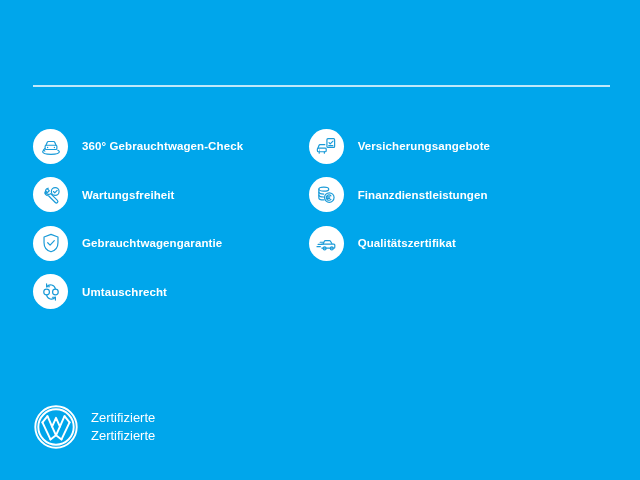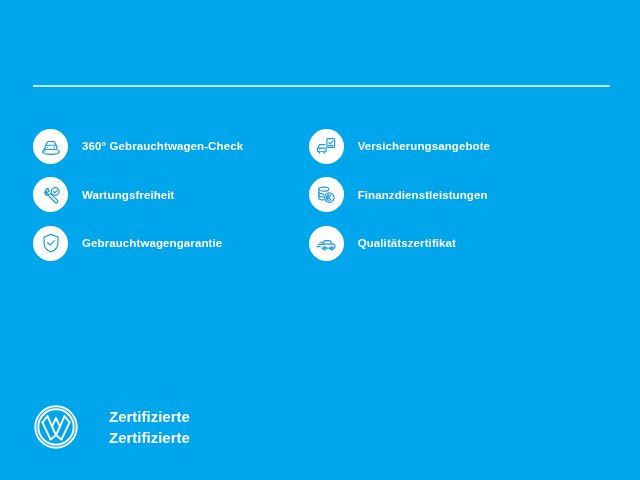--- a/index.html
+++ b/index.html
@@ -105,23 +105,23 @@
     align-items: center;
   }
 
   .vw-logo {
     width: 46px;
     height: 46px;
     min-width: 46px;
   }
 
   .brand-text {
-    margin-left: 30px;
-    font-size: 15px;
-    font-weight: bold;
+    margin-left: 12px;
+    font-size: 13px;
+    font-weight: normal;
     line-height: 1.42;
     color: #ffffff;
     white-space: nowrap;
   }
 </style>
 </head>
 <body>
 
 <div class="page">
 
@@ -161,20 +161,33 @@
       <div class="promise-row">
         <div class="icon-badge">
           <svg viewBox="0 0 24 24" fill="none" stroke="#1B9BD8" stroke-width="1.3" stroke-linecap="round" stroke-linejoin="round">
             <path d="M12 2.6l7.6 2.9v6.1c0 4.6-3.2 8.6-7.6 10-4.4-1.4-7.6-5.4-7.6-10V5.5z"></path>
             <path d="M8.4 11.7l2.6 2.6 4.6-4.8"></path>
           </svg>
         </div>
         <div class="promise-label">Gebrauchtwagengarantie</div>
       </div>
 
+      <div class="promise-row">
+        <div class="icon-badge">
+          <svg viewBox="0 0 24 24" fill="none" stroke="#1B9BD8" stroke-width="1.3" stroke-linecap="round" stroke-linejoin="round">
+            <path d="M16.8 8.6A5.4 5.4 0 0 0 7.2 6.3"></path>
+            <path d="M7.2 3.2v3.1h3.2"></path>
+            <path d="M7.2 15.4a5.4 5.4 0 0 0 9.6 2.3"></path>
+            <path d="M16.8 20.8v-3.1h-3.2"></path>
+            <circle cx="16.8" cy="12" r="3.1"></circle>
+            <circle cx="7.2" cy="12" r="3.1"></circle>
+          </svg>
+        </div>
+        <div class="promise-label">Umtauschrecht</div>
+      </div>
 
     </div>
 
     <div class="column column-right">
 
       <div class="promise-row">
         <div class="icon-badge">
           <svg viewBox="0 0 24 24" fill="none" stroke="#1B9BD8" stroke-width="1.3" stroke-linecap="round" stroke-linejoin="round">
             <path d="M3.2 14.4l1.1-2.9c.2-.55.72-.92 1.3-.92h5.1"></path>
             <rect x="2.6" y="14.4" width="9.6" height="3.9" rx="1"></rect>

